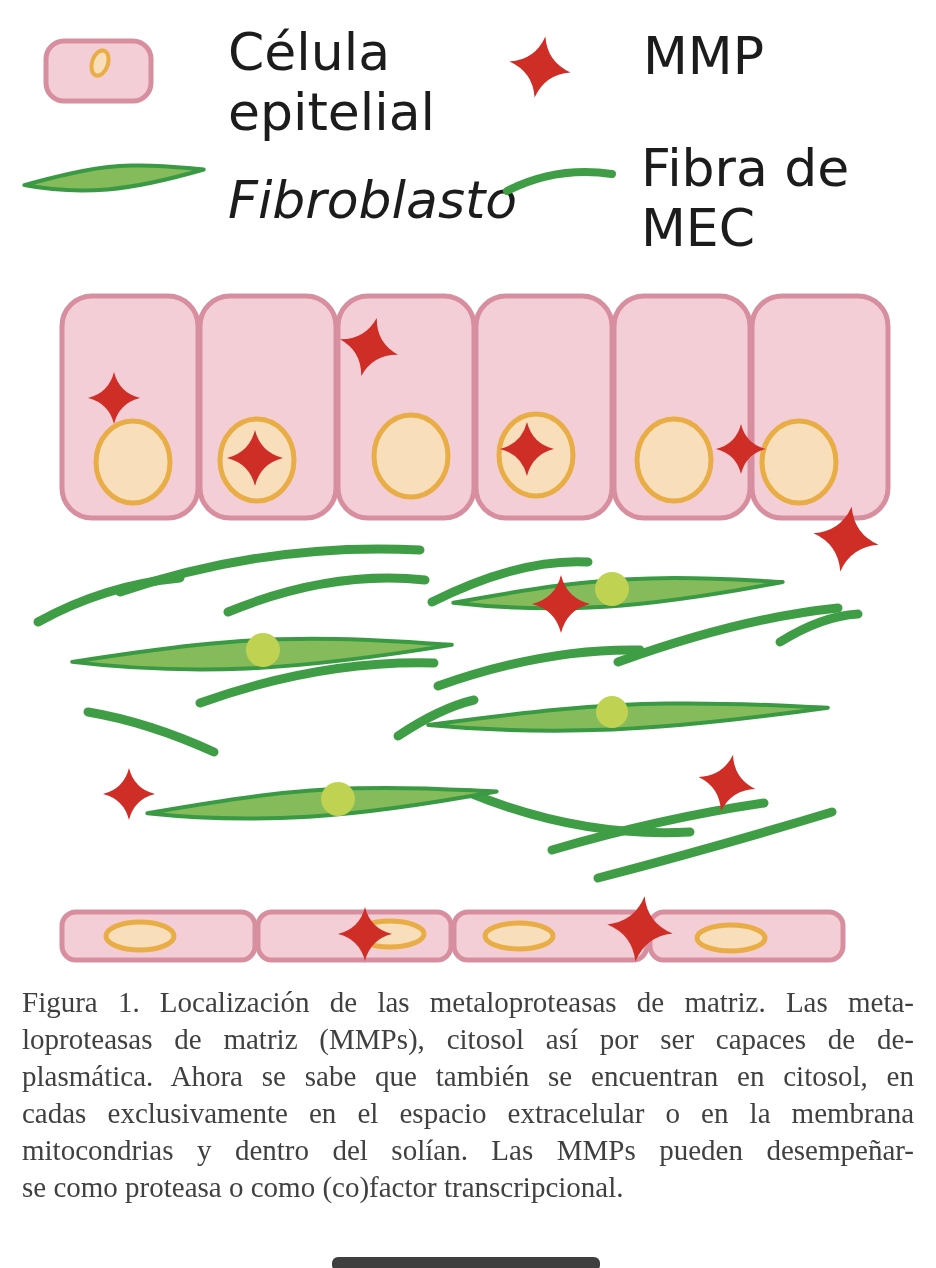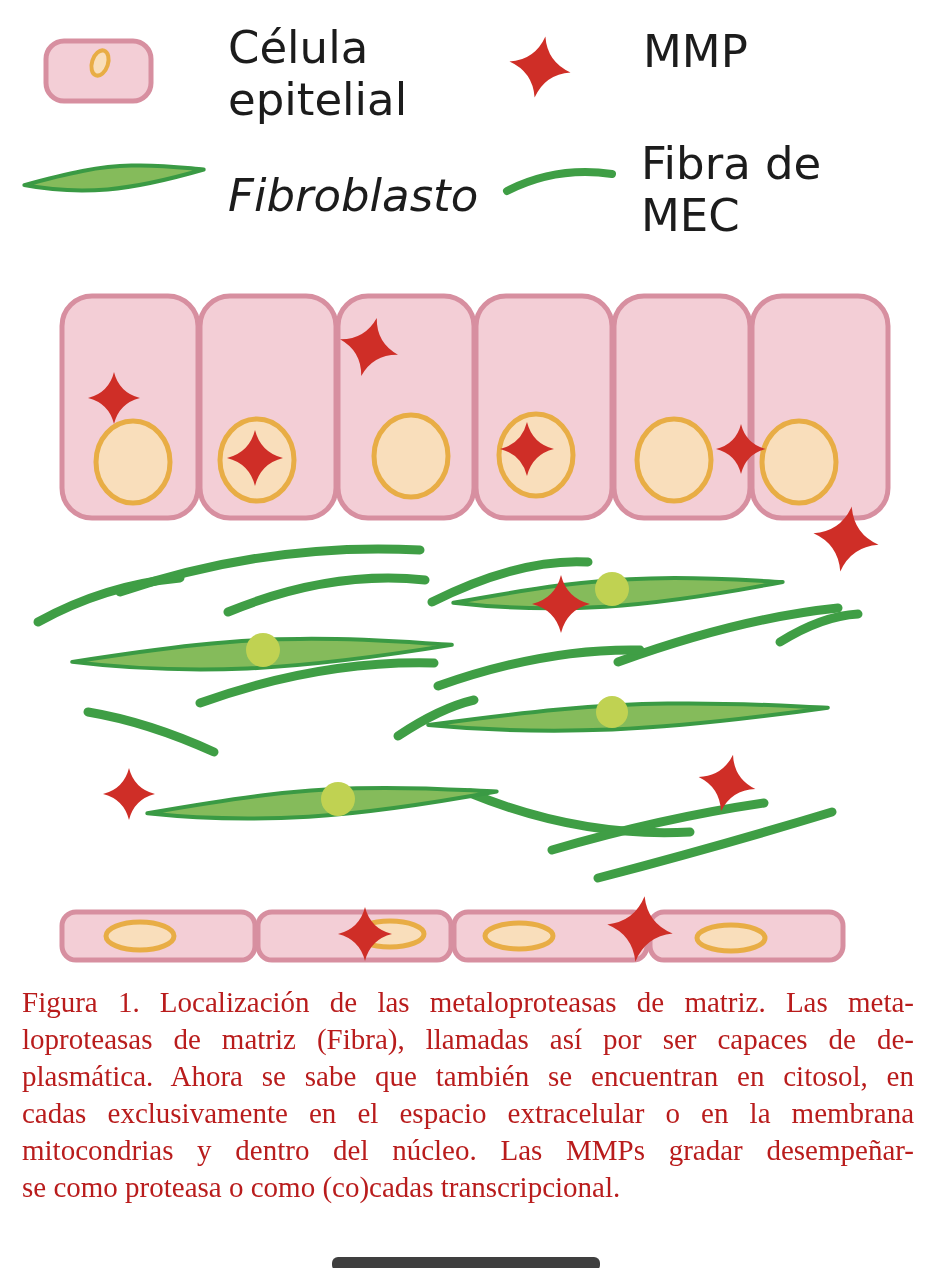--- a/index.html
+++ b/index.html
@@ -7,21 +7,21 @@
     position: relative;
     width: 936px;
     height: 1268px;
     background: #ffffff;
     overflow: hidden;
     font-family: "DejaVu Sans", sans-serif;
   }
   .abs { position: absolute; }
   .legend-label {
     position: absolute;
-    font-size: 45px;
+    font-size: 52px;
     line-height: 1.16;
     color: #1c1c1c;
     font-family: "DejaVu Sans", "Liberation Sans", sans-serif;
   }
   #lbl-epithelial { left: 228px; top: 22px; width: 250px; }
   #lbl-mmp        { left: 643px; top: 26px; width: 220px; }
   #lbl-fibroblast { left: 228px; top: 170px; width: 300px; font-style: italic; }
   #lbl-fiber      { left: 641px; top: 138px; width: 262px; }
 
   #icon-epithelial { left: 42px;  top: 36px; }
@@ -33,21 +33,21 @@
     position: absolute;
     left: 0; top: 0;
     width: 936px; height: 1268px;
   }
   .caption {
     position: absolute;
     left: 22px; top: 984px;
     width: 892px;
     font-family: "Liberation Serif", "DejaVu Serif", serif;
     font-size: 29px;
-    color: #b91c1c;
+    color: #404040;
   }
   .caption-line {
     line-height: 37px;
     text-align: justify;
     text-align-last: justify;
     white-space: normal;
   }
   .caption-line.last { text-align-last: left; }
 
   .cropped-bar {
@@ -144,21 +144,21 @@
     <div id="lbl-fibroblast" class="legend-label">Fibroblasto</div>
 
     <svg id="icon-fiber" class="abs" width="122" height="38">
         <path d="M 7 29 Q 56 4 112 12" fill="none" stroke="#3f9e45" stroke-width="8" stroke-linecap="round"></path>
       </svg>
     <div id="lbl-fiber" class="legend-label">Fibra de MEC</div>
   </div>
 
   <div class="caption">
     <div class="caption-line">Figura 1. Localización de las metaloproteasas de matriz. Las meta-</div>
-    <div class="caption-line">loproteasas de matriz (Fibra), llamadas así por ser capaces de de-</div>
+    <div class="caption-line">loproteasas de matriz (MMPs), citosol así por ser capaces de de-</div>
     <div class="caption-line">plasmática. Ahora se sabe que también se encuentran en citosol, en</div>
     <div class="caption-line">cadas exclusivamente en el espacio extracelular o en la membrana</div>
-    <div class="caption-line">mitocondrias y dentro del núcleo. Las MMPs gradar desempeñar-</div>
-    <div class="caption-line last">se como proteasa o como (co)cadas transcripcional.</div>
+    <div class="caption-line">mitocondrias y dentro del solían. Las MMPs pueden desempeñar-</div>
+    <div class="caption-line last">se como proteasa o como (co)factor transcripcional.</div>
   </div>
 
   <div class="cropped-bar"></div>
 </div>
 
 </body></html>

